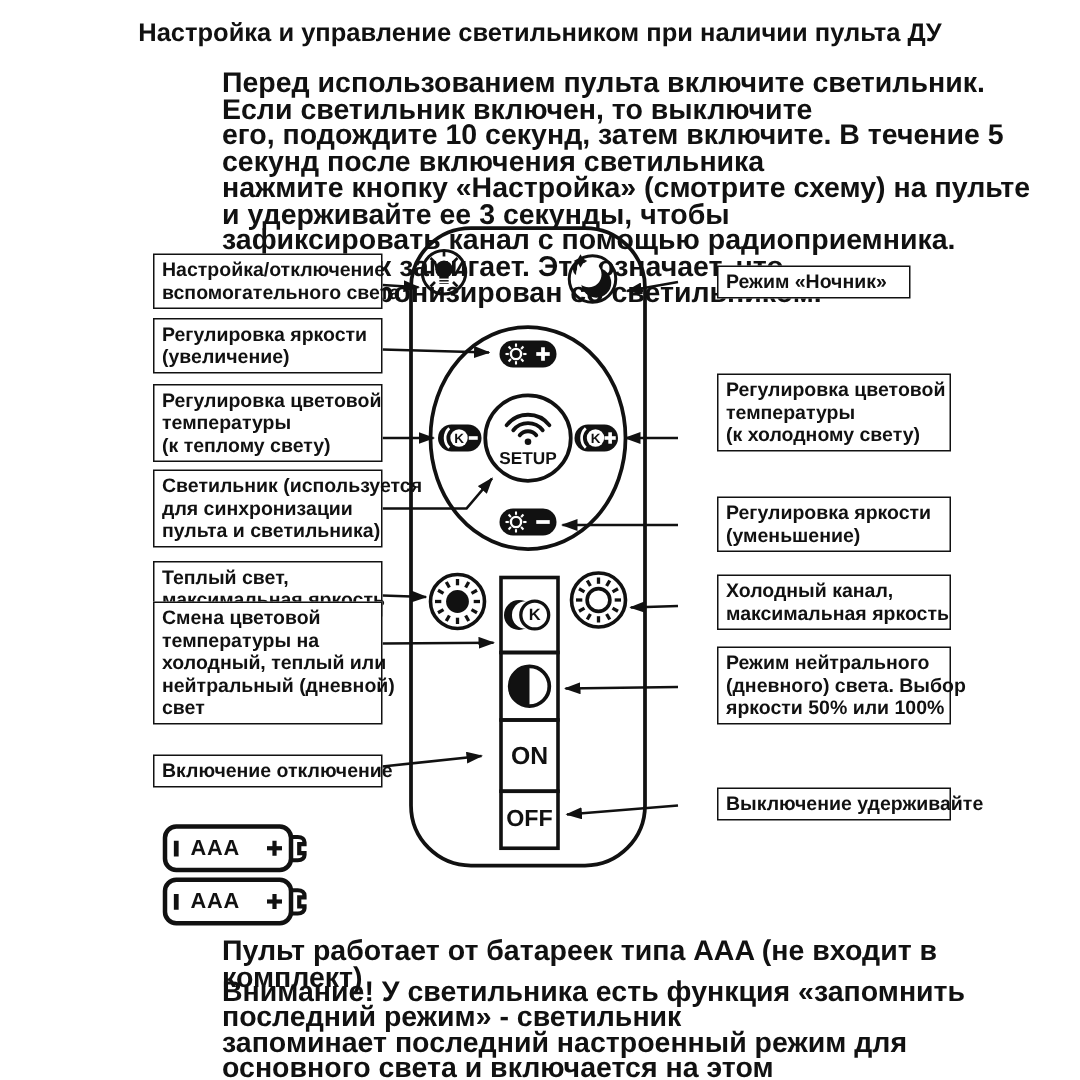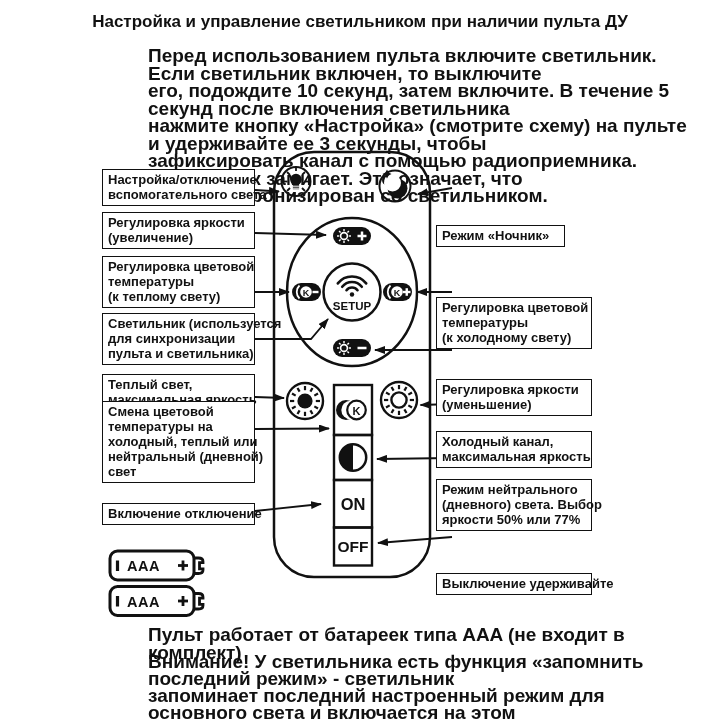--- a/index.html
+++ b/index.html
@@ -19,21 +19,21 @@
   }
   #intro{top:47px;}
   #battnote{top:626px;}
   #warning{top:653px;line-height:17px;}
   .lbl{
     position:absolute;border:1.5px solid #111;background:#fff;
     font-size:13px;line-height:15px;padding:2px 4px 3px 5px;
     white-space:pre;overflow:visible;
   }
   .lleft{left:102px;width:142px;}
-  .lright{left:436px;width:145px;margin-top:48px;}
+  .lright{left:478px;width:145px;}
   svg{position:absolute;left:0;top:0;}
   svg text{font-family:"Liberation Sans","DejaVu Sans",sans-serif;font-weight:bold;fill:#111;}
   .stroke{stroke:#111;fill:none;}
   .conn{stroke:#111;stroke-width:1.8;fill:none;}
 </style>
 </head>
 <body>
 
 <div class="title">Настройка и управление светильником при наличии пульта ДУ</div>
 <div class="para" id="intro">Перед использованием пульта включите светильник. Если светильник включен, то выключите
@@ -258,20 +258,20 @@
 <div class="lbl lright" style="top:177px;width:118px">Режим «Ночник»</div>
 <div class="lbl lright" style="top:249px">Регулировка цветовой
 температуры
 (к холодному свету)</div>
 <div class="lbl lright" style="top:331px">Регулировка яркости
 (уменьшение)</div>
 <div class="lbl lright" style="top:383px">Холодный канал,
 максимальная яркость</div>
 <div class="lbl lright" style="top:431px">Режим нейтрального
 (дневного) света. Выбор
-яркости 50% или 77%</div>
+яркости 50% или 100%</div>
 <div class="lbl lright" style="top:525px">Выключение удерживайте</div>
 
 <div class="para" id="battnote">Пульт работает от батареек типа AAA (не входит в комплект)</div>
 <div class="para" id="warning">Внимание! У светильника есть функция «запомнить последний режим» - светильник
 запоминает последний настроенный режим для основного света и включается на этом
 режиме с пульта или от настенного переключателя. Функция не распространяется на
 вспомогательный свет.</div>
 
 </body></html>

